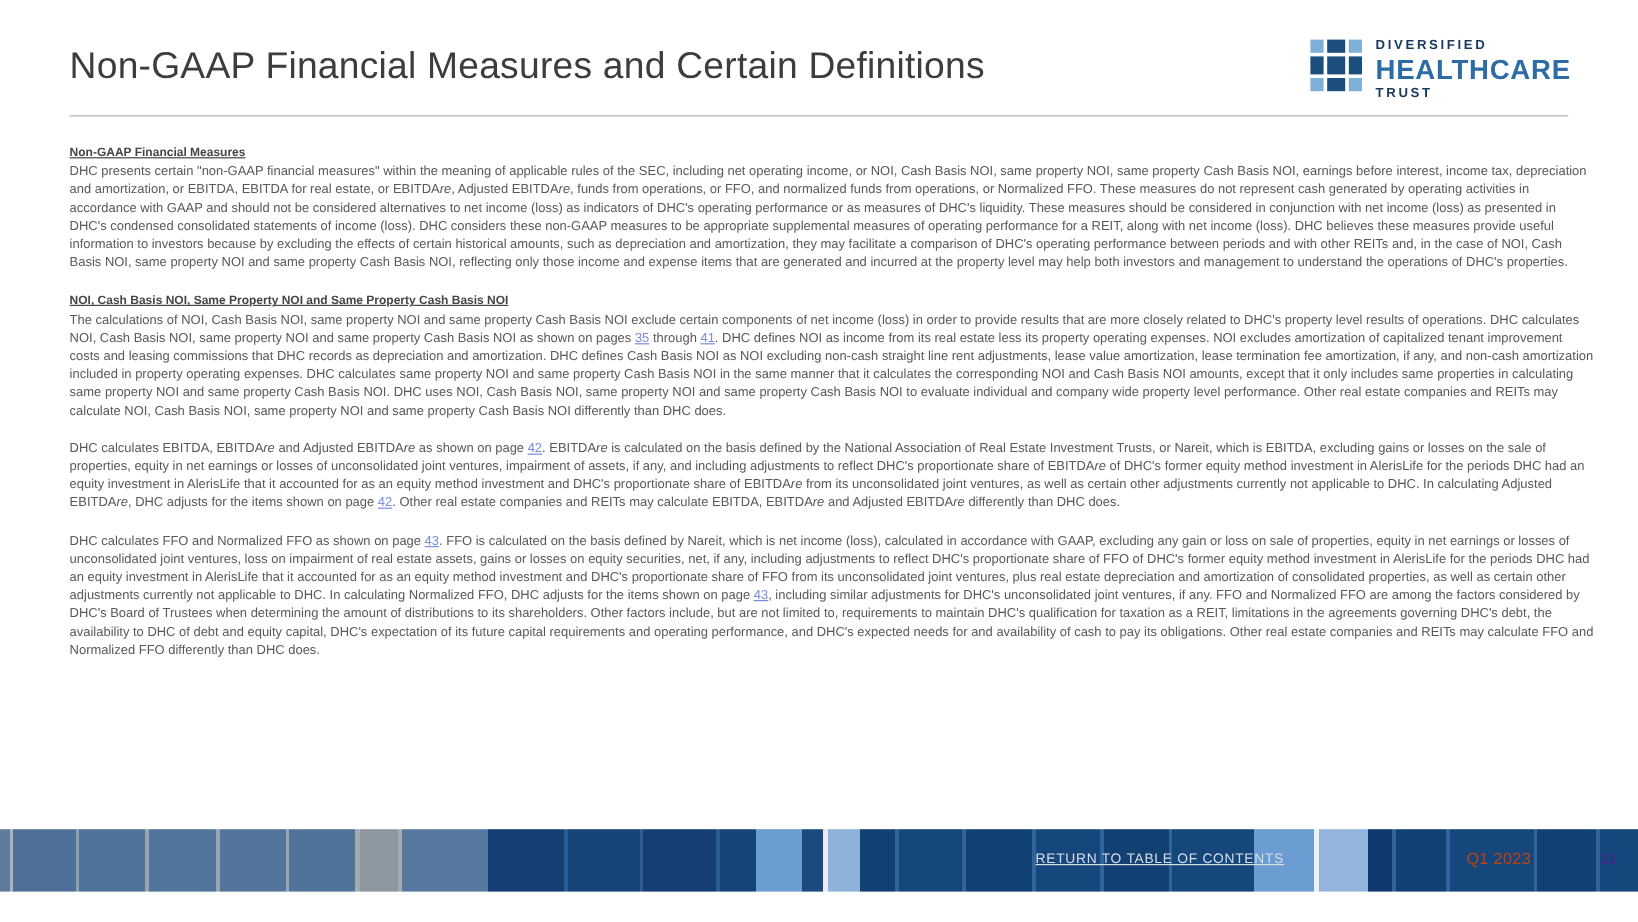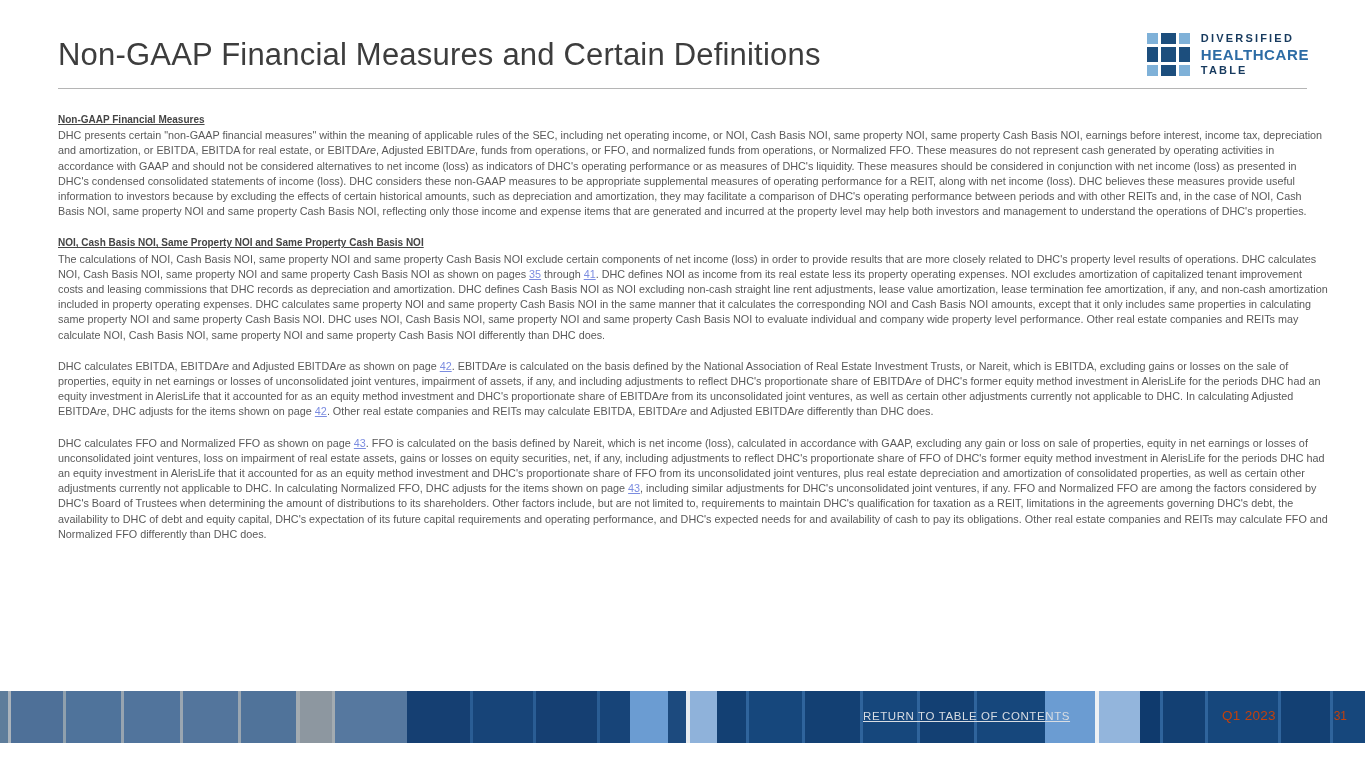--- a/index.html
+++ b/index.html
@@ -11,21 +11,21 @@
   .hdr{display:flex;justify-content:space-between;align-items:flex-start;padding:30px 56px 0 58px;}
   .title{
     font-size:31px;font-weight:300;color:#3d3d3d;letter-spacing:0.2px;margin:8px 0 0 0;line-height:1.1;
   }
   .logo{display:flex;align-items:flex-start;margin-top:3px;}
   .logo-mark{display:grid;grid-template-columns:11px 15px 11px;grid-template-rows:11px 15px 11px;gap:3px;margin-right:11px;}
   .cell-l{background:#7fb1d8;}
   .cell-d{background:#1c4e7d;}
   .logo-text{line-height:1;}
   .logo-l1{font-size:11px;font-weight:700;color:#173a5e;letter-spacing:2.2px;margin-bottom:3px;}
-  .logo-l2{font-size:15px;font-weight:700;color:#2d6ca5;letter-spacing:0.6px;margin-bottom:3px;}
+  .logo-l2{font-size:23px;font-weight:700;color:#2d6ca5;letter-spacing:0.6px;margin-bottom:3px;}
   .logo-l3{font-size:11px;font-weight:700;color:#173a5e;letter-spacing:2.2px;}
   .rule{height:1px;background:#b5b5b5;margin:12px 58px 0 58px;}
   
   .content{padding:23px 35px 0 58px;}
   .sec{margin:0 0 16px 0;}
   .sec h2{
     font-size:10px;font-weight:700;color:#454545;text-decoration:underline;
     margin:0 0 1px 0;line-height:15.2px;
   }
   .sec p{
@@ -51,21 +51,21 @@
       #6b9cd2 1045px 1095px,#eef1f4 1095px 1099px,#93b5dc 1099px 1140px,
       #0f3a6d 1140px 1160px,#2f649c 1160px 1163px,#134073 1163px 1205px,#2f649c 1205px 1208px,
       #16477c 1208px 1278px,#2f649c 1278px 1281px,#134073 1281px 1330px,#2f649c 1330px 1333px,
       #16477c 1333px 1365px);
   }
   .toc-link{
     position:absolute;left:863px;top:19px;color:#d8dde3;font-size:11.5px;
     letter-spacing:0.6px;text-decoration:underline;white-space:nowrap;
   }
   .quarter{position:absolute;left:1222px;top:17px;color:#c2410c;font-weight:400;font-size:13.5px;letter-spacing:0.3px;}
-  .pagenum{position:absolute;right:18px;top:18px;color:#c2410c;font-size:12px;}
+  .pagenum{position:absolute;right:18px;top:18px;color:#4c1d95;font-size:12px;}
 </style>
 </head>
 <body>
 
 <div class="slide">
 
   <div class="hdr">
     <h1 class="title">Non-GAAP Financial Measures and Certain Definitions</h1>
 
     <div class="logo">
@@ -76,21 +76,21 @@
         <span class="cell-d"></span>
         <span class="cell-d"></span>
         <span class="cell-d"></span>
         <span class="cell-l"></span>
         <span class="cell-d"></span>
         <span class="cell-l"></span>
       </div>
       <div class="logo-text">
         <div class="logo-l1">DIVERSIFIED</div>
         <div class="logo-l2">HEALTHCARE</div>
-        <div class="logo-l3">TABLE</div>
+        <div class="logo-l3">TRUST</div>
       </div>
     </div>
   </div>
 
   <div class="rule"></div>
 
   <main class="content">
     <section class="sec">
       <h2>Non-GAAP Financial Measures</h2>
       <p>DHC presents certain "non-GAAP financial measures" within the meaning of applicable rules of the SEC, including net operating income, or NOI, Cash Basis NOI, same property NOI, same property Cash Basis NOI, earnings before interest, income tax, depreciation and amortization, or EBITDA, EBITDA for real estate, or EBITDA<i>re</i>, Adjusted EBITDA<i>re</i>, funds from operations, or FFO, and normalized funds from operations, or Normalized FFO. These measures do not represent cash generated by operating activities in accordance with GAAP and should not be considered alternatives to net income (loss) as indicators of DHC's operating performance or as measures of DHC's liquidity. These measures should be considered in conjunction with net income (loss) as presented in DHC's condensed consolidated statements of income (loss). DHC considers these non-GAAP measures to be appropriate supplemental measures of operating performance for a REIT, along with net income (loss). DHC believes these measures provide useful information to investors because by excluding the effects of certain historical amounts, such as depreciation and amortization, they may facilitate a comparison of DHC's operating performance between periods and with other REITs and, in the case of NOI, Cash Basis NOI, same property NOI and same property Cash Basis NOI, reflecting only those income and expense items that are generated and incurred at the property level may help both investors and management to understand the operations of DHC's properties.</p>

